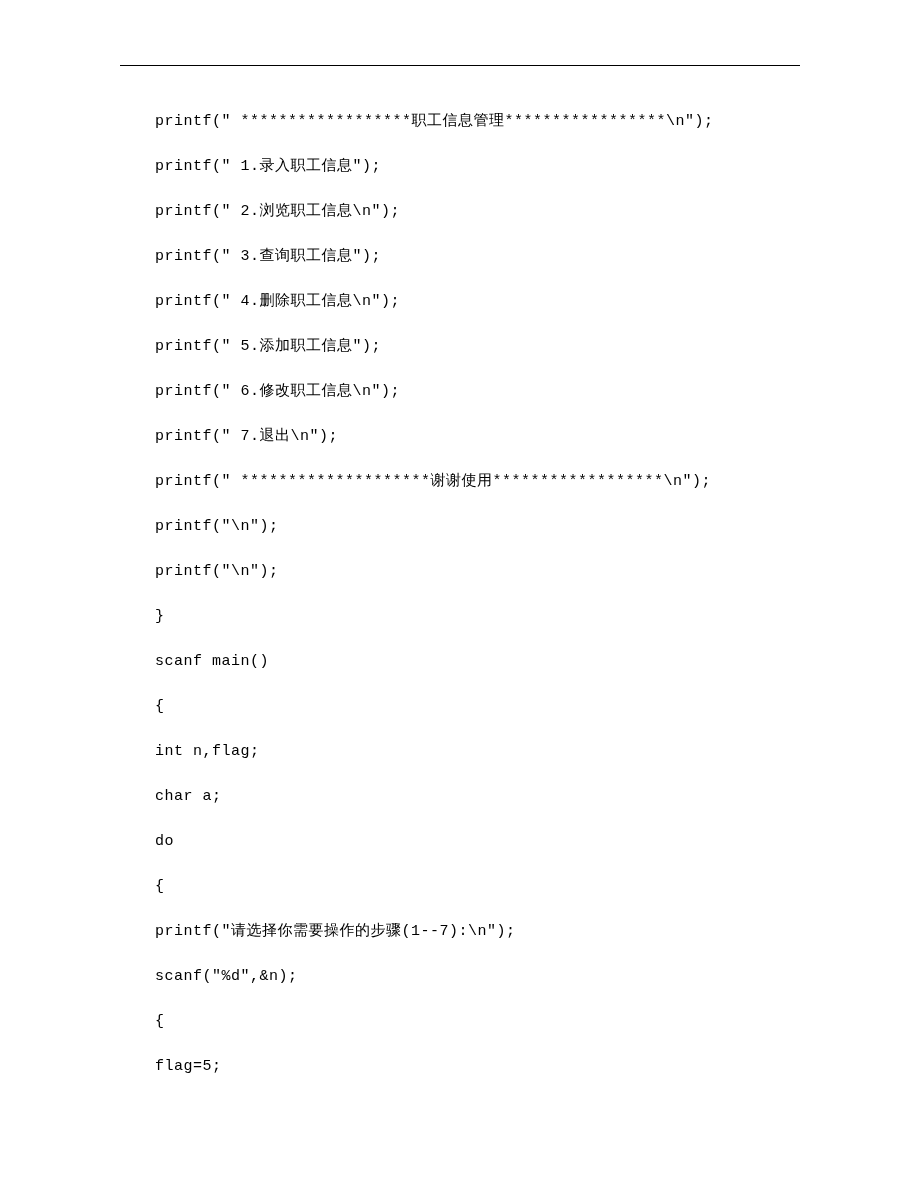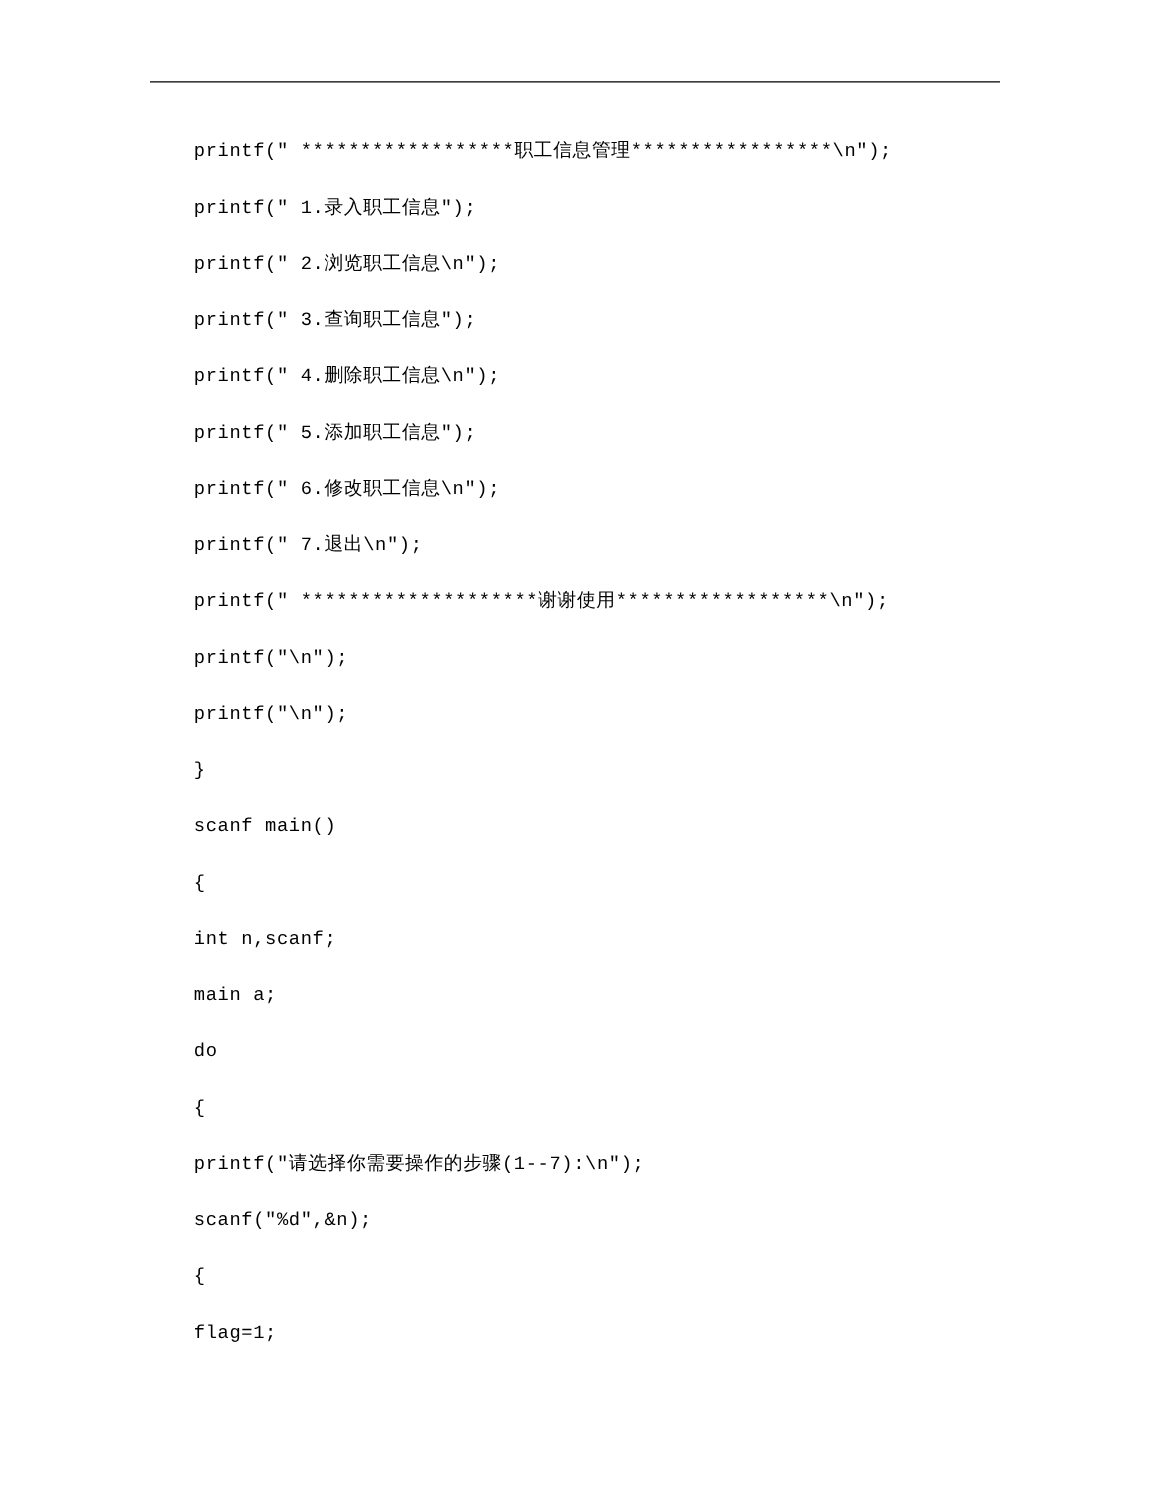--- a/index.html
+++ b/index.html
@@ -47,22 +47,22 @@
     <div class="code-line">printf(" 4.删除职工信息\n");</div>
     <div class="code-line">printf(" 5.添加职工信息");</div>
     <div class="code-line">printf(" 6.修改职工信息\n");</div>
     <div class="code-line">printf(" 7.退出\n");</div>
     <div class="code-line">printf(" ********************谢谢使用******************\n");</div>
     <div class="code-line">printf("\n");</div>
     <div class="code-line">printf("\n");</div>
     <div class="code-line">}</div>
     <div class="code-line">scanf main()</div>
     <div class="code-line">{</div>
-    <div class="code-line">int n,scanf;</div>
-    <div class="code-line">main a;</div>
+    <div class="code-line">int n,flag;</div>
+    <div class="code-line">char a;</div>
     <div class="code-line">do</div>
     <div class="code-line">{</div>
     <div class="code-line">printf("请选择你需要操作的步骤(1--7):\n");</div>
     <div class="code-line">scanf("%d",&amp;n);</div>
     <div class="code-line">{</div>
-    <div class="code-line">flag=1;</div>
+    <div class="code-line">flag=5;</div>
   </div>
 </div>
 
 </body></html>

